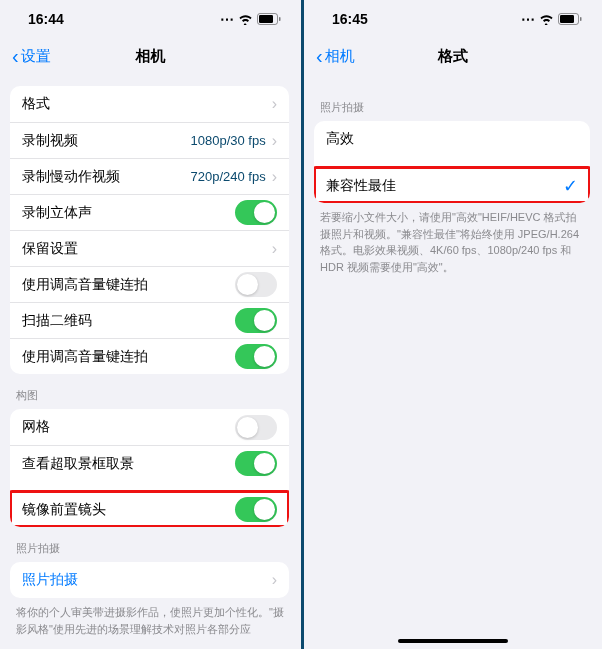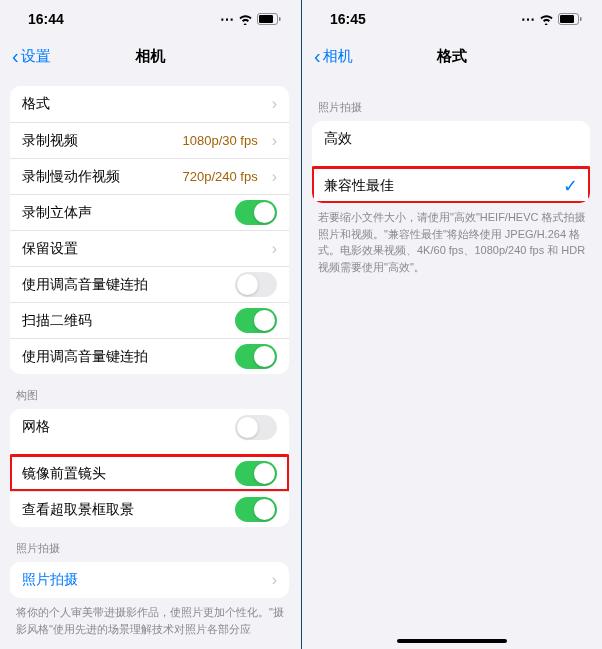--- a/index.html
+++ b/index.html
@@ -3,39 +3,39 @@
   <meta charset="utf-8">
   <style>
     * { margin: 0; padding: 0; box-sizing: border-box; }
     body {
       background: #fff;
       font-family: -apple-system, "Helvetica Neue", sans-serif;
       width: 602px; height: 649px;
       display: flex;
     }
     .phone { width: 301px; background: #f2f2f7; display: flex; flex-direction: column; overflow: hidden; }
-    .phone + .phone { border-left: 1px solid #0c4a6e; }
+    .phone + .phone { border-left: 3px solid #0c4a6e; }
     .status-bar { height: 38px; display: flex; align-items: center; padding: 0 20px 0 28px; font-size: 14px; font-weight: 600; background: #f2f2f7; }
     .status-time { flex: 1; }
     .status-icons { display: flex; gap: 4px; align-items: center; }
     .nav-bar { height: 36px; display: flex; align-items: center; padding: 0 12px; position: relative; background: #f2f2f7; }
     .back { display: flex; align-items: center; color: #007aff; font-size: 15px; cursor: pointer; }
     .back .chev { font-size: 20px; margin-right: 2px; font-weight: 300; }
     .nav-title { position: absolute; left: 50%; transform: translateX(-50%); font-size: 15px; font-weight: 600; }
     .content { flex: 1; overflow: hidden; padding-top: 12px; }
     .section-header { font-size: 11px; color: #8a8a8e; padding: 14px 16px 6px 16px; }
     .group { background: #fff; margin: 0 10px; border-radius: 10px; overflow: hidden; }
     .group-full { margin: 0 12px 0 10px; }
     .row {
       min-height: 36px; display: flex; align-items: center; padding: 0 12px;
       border-top: 0.5px solid #e3e3e6; font-size: 14px; position: relative;
     }
     .row:first-child { border-top: none; }
     .row-label { flex: 1; color: #000; }
-    .row-value { color: #a16207; font-size: 13px; margin-right: 14px; }
+    .row-value { color: #0c4a6e; font-size: 13px; margin-right: 6px; }
     .chevron { color: #c7c7cc; font-size: 16px; font-weight: 300; }
     .check { color: #007aff; font-size: 18px; font-weight: 400; }
     .toggle { width: 42px; height: 25px; border-radius: 13px; position: relative; }
     .toggle.on { background: #34c759; }
     .toggle.off { background: #e9e9eb; }
     .toggle .knob {
       position: absolute; width: 21px; height: 21px; border-radius: 50%;
       background: #fff; top: 2px; box-shadow: 0 1px 3px rgba(0,0,0,0.2);
     }
     .toggle.on .knob { right: 2px; }
@@ -117,28 +117,28 @@
         </div>
       </div>
     <div class="section-header">构图</div>
     <div class="group group-full" id="left-g2">
         <div class="row">
           <span class="row-label">网格</span>
           <div class="toggle off">
             <div class="knob"></div>
           </div>
         </div>
-        <div class="row highlight-box">
-          <span class="row-label">镜像前置镜头</span>
+        <div class="row">
+          <span class="row-label">查看超取景框取景</span>
           <div class="toggle on">
             <div class="knob"></div>
           </div>
         </div>
-        <div class="row">
-          <span class="row-label">查看超取景框取景</span>
+        <div class="row highlight-box">
+          <span class="row-label">镜像前置镜头</span>
           <div class="toggle on">
             <div class="knob"></div>
           </div>
         </div>
       </div>
     <div class="section-header">照片拍摄</div>
     <div class="group group-full" id="left-g3">
         <div class="row link">
           <span class="row-label">照片拍摄</span>
           <span class="chevron">›</span>

